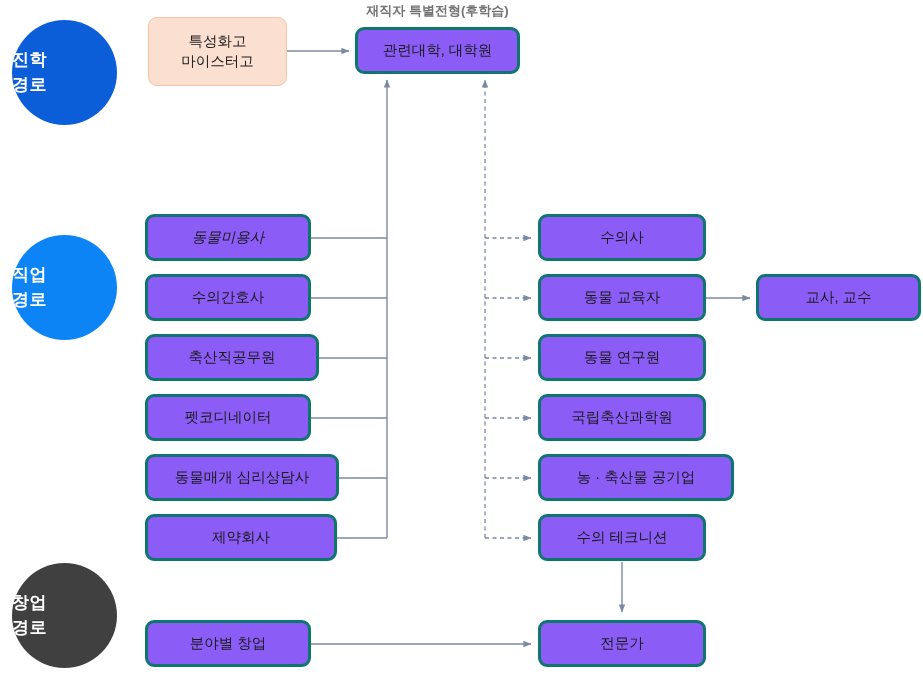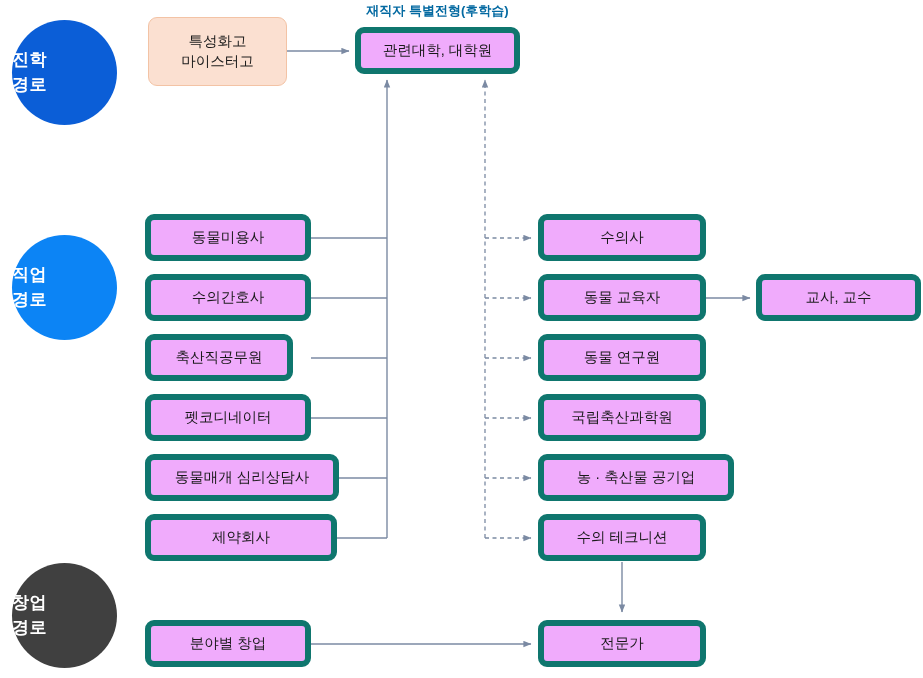--- a/index.html
+++ b/index.html
@@ -40,33 +40,33 @@
     position:absolute;
     box-sizing:border-box;
     border-radius:9px;
     display:flex;
     align-items:center;
     justify-content:center;
     text-align:center;
     font-size:14.5px;
     color:#1a1a1a;
     line-height:1.35;
-    background:#f0abfc;
-    border:6px solid #0f766e;
+    background:#8b5cf6;
+    border:3px solid #0f766e;
   }
   .nodebox.orange{
     background:#fbe0d1;
     border:1px solid #f3c3a5;
   }
   .nodebox .ln{display:block;}
   .toplabel{
     position:absolute;
     font-size:13px;
     font-weight:bold;
-    color:#0369a1;
+    color:#737373;
     white-space:nowrap;
     text-align:center;
   }
 </style>
 </head>
 <body>
 
 <div id="canvas">
 
   <svg id="wires" viewBox="0 0 923 678" xmlns="http://www.w3.org/2000/svg">
@@ -130,27 +130,27 @@
       <span class="ln">마이스터고</span>
     </div>
   </div>
 
   <div class="toplabel" style="left:355px;top:2px;width:165px;">재직자 특별전형(후학습)</div>
 
   <div class="nodebox" style="left:355px;top:27px;width:165px;height:47px;">
     <span>관련대학, 대학원</span>
   </div>
 
-  <div class="nodebox" style="left:145px;top:214px;width:166px;height:47px;">
+  <div class="nodebox" style="left:145px;top:214px;width:166px;height:47px;font-style:italic;">
     <span>동물미용사</span>
   </div>
   <div class="nodebox" style="left:145px;top:274px;width:166px;height:47px;">
     <span>수의간호사</span>
   </div>
-  <div class="nodebox" style="left:145px;top:334px;width:148px;height:47px;">
+  <div class="nodebox" style="left:145px;top:334px;width:174px;height:47px;">
     <span>축산직공무원</span>
   </div>
   <div class="nodebox" style="left:145px;top:394px;width:166px;height:47px;">
     <span>펫코디네이터</span>
   </div>
   <div class="nodebox" style="left:145px;top:454px;width:194px;height:47px;">
     <span>동물매개 심리상담사</span>
   </div>
   <div class="nodebox" style="left:145px;top:514px;width:192px;height:47px;">
     <span>제약회사</span>

